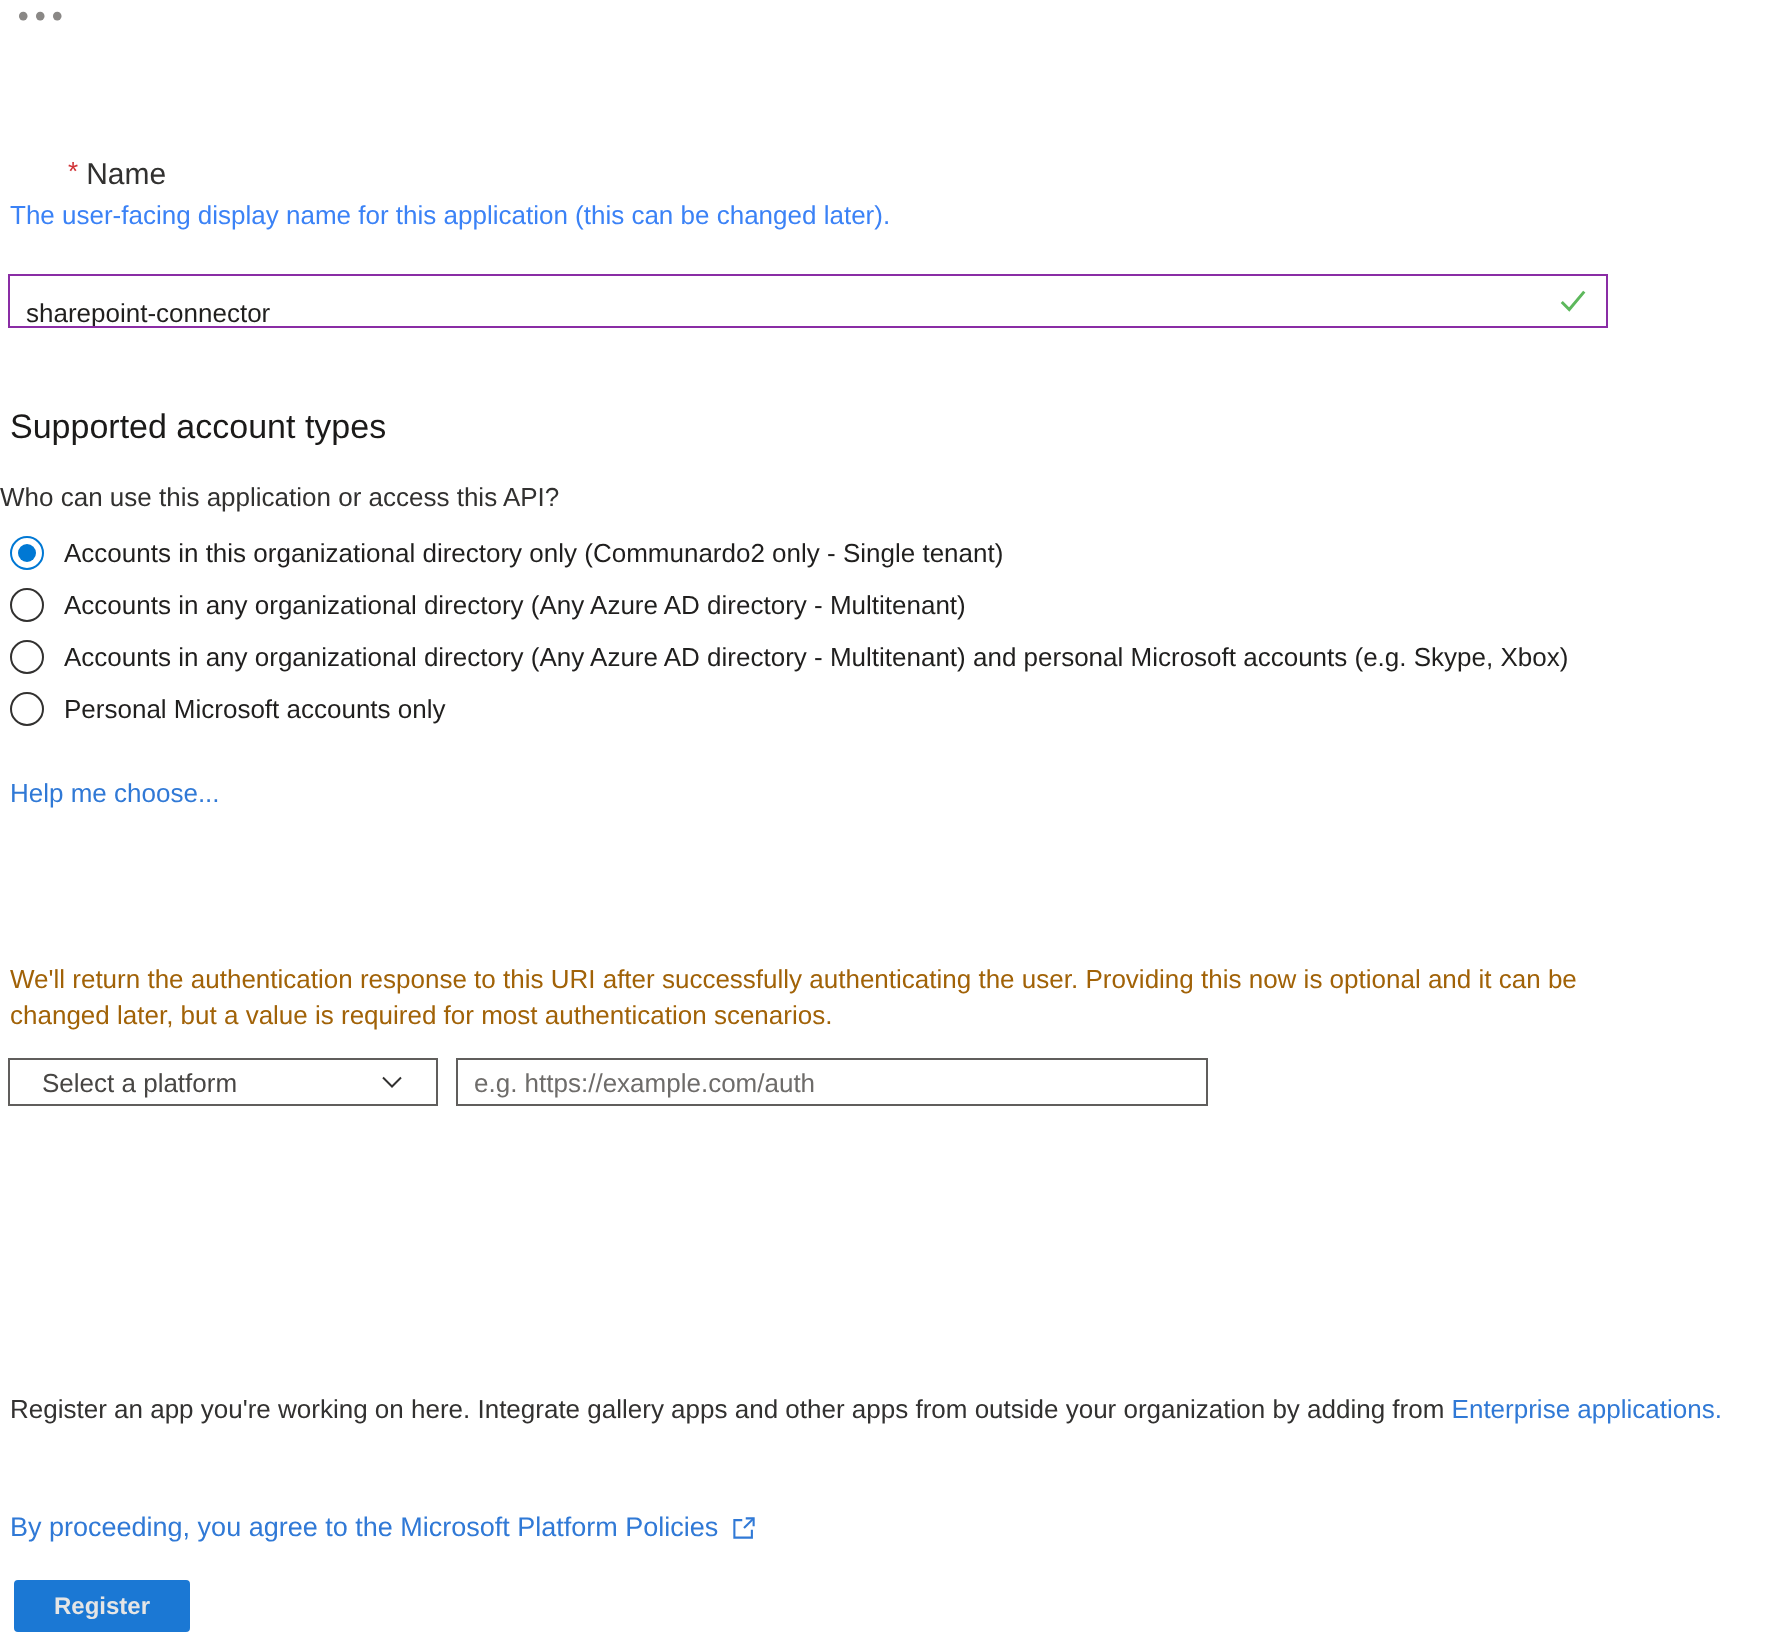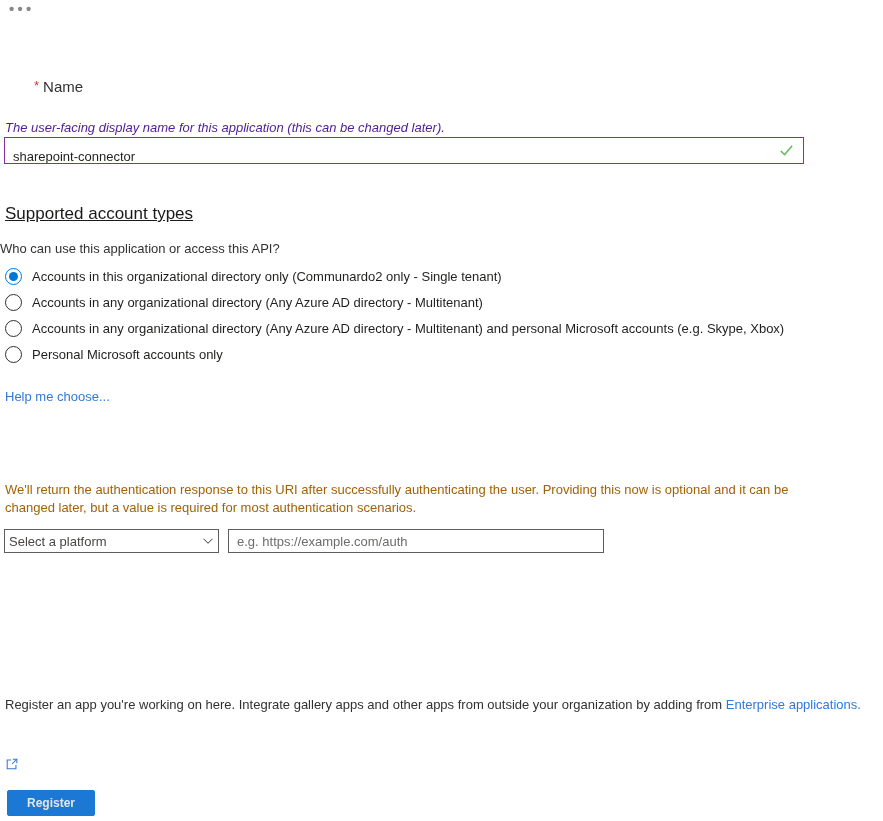--- a/index.html
+++ b/index.html
@@ -14,33 +14,33 @@
   .page { position: absolute; inset: 0; }
 
   
   .title-row { position: absolute; top: 2px; left: 5px; display: flex; align-items: center; gap: 22px; }
   .page-title { font-size: 23px; font-weight: 700; color: #1b1a19; letter-spacing: -0.2px; }
   .more-btn { color: #8a8886; font-size: 15px; font-weight: 700; letter-spacing: 1px; cursor: pointer; padding: 0 4px; line-height: 10px; margin-top: 2px; }
 
   
   .name-label { position: absolute; top: 78px; left: 5px; font-size: 15px; color: #323130; margin-left: 29px; }
   .req { color: var(--required-red, #d13438); margin-right: 4px; font-size: 13px; vertical-align: 2px; }
-  .name-desc { position: absolute; top: 120px; left: 5px; font-size: 13px; color: #4c1d95; font-style: italic; }
+  .name-desc { position: absolute; top: 100px; left: 5px; font-size: 13px; color: #3b82f6; }
 
   .name-input-wrap { position: absolute; top: 137px; left: 4px; width: 800px; height: 27px; }
   .name-input {
     width: 100%; height: 100%;
     border: 1.5px solid var(--input-valid-border, #8a2da5);
     background: #fff; font-family: inherit;
     font-size: 13px; color: #201f1e; padding: 12px 28px 0 8px; outline: none;
   }
   .valid-check { position: absolute; right: 10px; top: 6px; width: 15px; height: 15px; }
 
   
-  .sat-heading { position: absolute; top: 204px; left: 5px; font-size: 17px; font-weight: 400; color: #1b1a19; text-decoration: underline; }
+  .sat-heading { position: absolute; top: 204px; left: 5px; font-size: 17px; font-weight: 400; color: #1b1a19; }
   .sat-question { position: absolute; top: 241px; left: 0; font-size: 13px; color: #323130; }
 
   .radio-group { position: absolute; top: 263px; left: 5px; width: 860px; }
   .radio-row { display: flex; align-items: center; height: 26px; cursor: pointer; white-space: nowrap; }
   .radio-circle {
     width: 17px; height: 17px; border-radius: 50%;
     border: 1px solid #323130; background: #fff;
     flex: 0 0 auto; margin-right: 10px; position: relative;
   }
   .radio-row.selected .radio-circle { border-color: var(--radio-selected, #0078d4); }
@@ -55,21 +55,21 @@
   .help-link { position: absolute; top: 389px; left: 5px; font-size: 13px; }
 
   
   .ruri-heading { position: absolute; top: 449px; left: 5px; font-size: 17px; font-weight: 400; color: #1b1a19; }
   .ruri-desc { position: absolute; top: 481px; left: 5px; width: 800px; font-size: 13px; line-height: 18px; color: #a16207; }
 
   .platform-row { position: absolute; top: 529px; left: 4px; display: flex; gap: 9px; }
   .platform-select {
     width: 215px; height: 24px; border: 1px solid #605e5c; background: #fff;
     display: flex; align-items: center; justify-content: space-between;
-    padding: 0 4px; cursor: pointer;
+    padding: 0 16px; cursor: pointer;
   }
   .platform-select .sel-text { font-size: 13px; color: #484644; }
   .chevron-wrap { width: 12px; height: 12px; }
   .uri-input {
     width: 376px; height: 24px; border: 1px solid #605e5c; background: #fff;
     font-family: inherit; font-size: 13px; color: #201f1e; padding: 0 8px; outline: none;
   }
   .uri-input::placeholder { color: #6e6c6a; opacity: 1; }
 
   
@@ -138,20 +138,21 @@
       <svg class="chevron-wrap" viewBox="0 0 16 16">
         <path d="M2 5 L8 11 L14 5" fill="none" stroke="#323130" stroke-width="1.3"></path>
       </svg>
     </div>
     <input class="uri-input" type="text" placeholder="e.g. https://example.com/auth" style="">
   </div>
 
   <div class="info-line"><span>Register an app you're working on here. Integrate gallery apps and other apps from outside your organization by adding from </span><a class="link">Enterprise applications.</a></div>
 
   <div class="policy-line">
+    <a class="link">By proceeding, you agree to the Microsoft Platform Policies</a>
     <svg class="ext-icon" viewBox="0 0 16 16">
       <path d="M12.5 9 V13.5 H2.5 V3.5 H7" fill="none" stroke="var(--link, #3079d6)" stroke-width="1.2"></path>
       <path d="M9 2.5 H13.5 V7" fill="none" stroke="var(--link, #3079d6)" stroke-width="1.2"></path>
       <path d="M13.5 2.5 L8 8" fill="none" stroke="var(--link, #3079d6)" stroke-width="1.2"></path>
     </svg>
   </div>
 
   <button class="register-btn">Register</button>
 
 </div>

